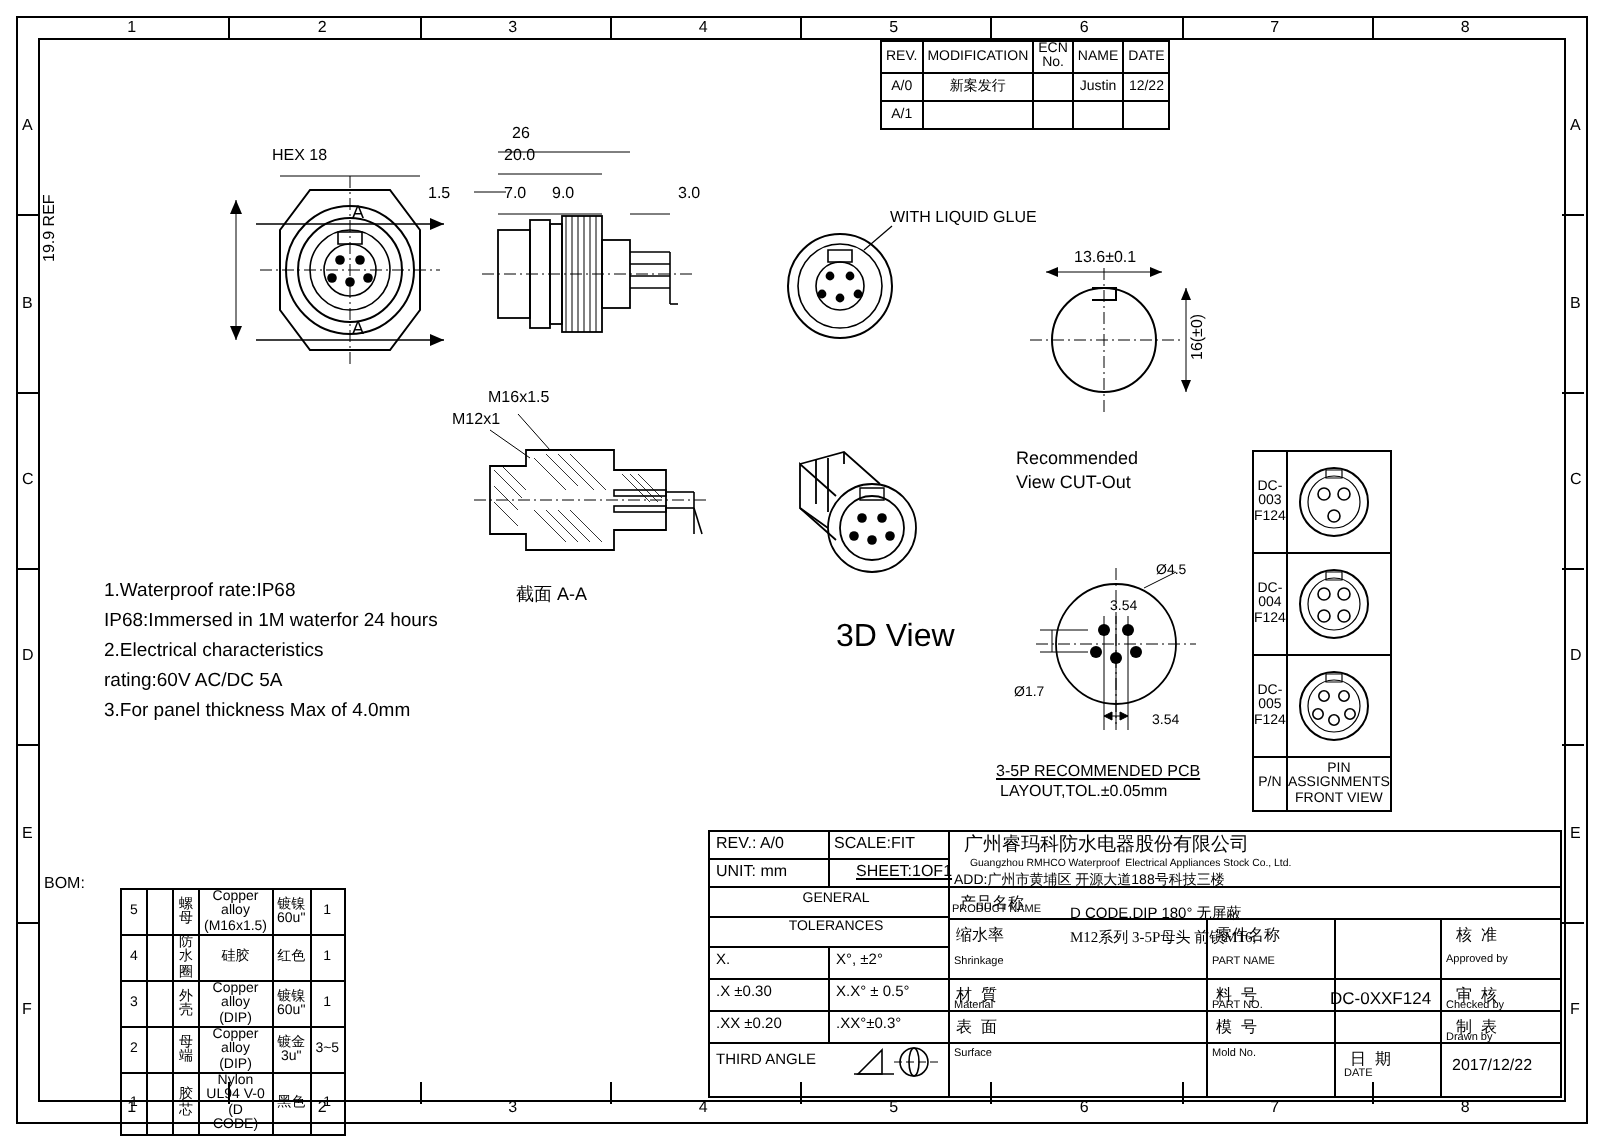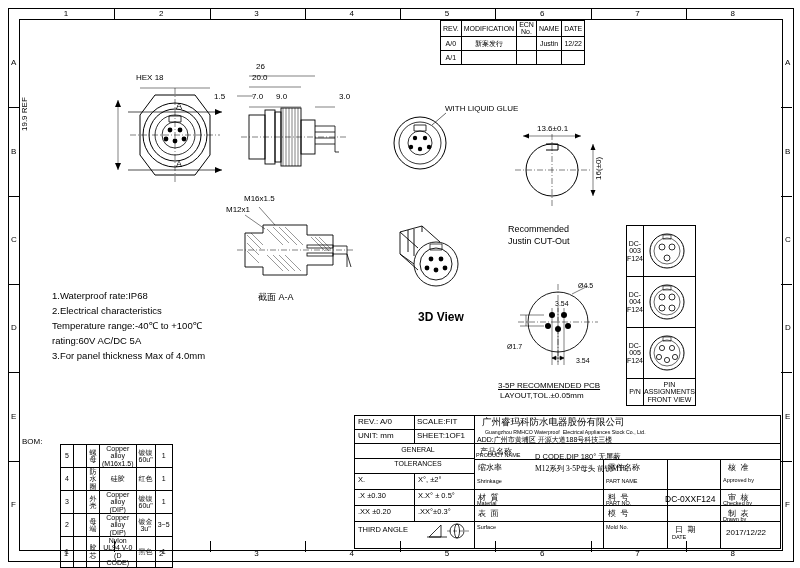--- a/index.html
+++ b/index.html
@@ -219,21 +219,21 @@
       <line x1="10" y1="48" x2="86" y2="48" stroke="#000" stroke-width="0.5" stroke-dasharray="6,2,1,2"></line>
       <line x1="47" y1="12" x2="47" y2="86" stroke="#000" stroke-width="0.5" stroke-dasharray="6,2,1,2"></line>
       <line x1="88" y1="22" x2="88" y2="74" stroke="#000" stroke-width="0.5"></line>
       <polygon points="88,22 85.5,28 90.5,28" fill="#000"></polygon>
       <polygon points="88,74 85.5,68 90.5,68" fill="#000"></polygon>
     </svg>
   </div>
   <div class="txt" style="left:537px;top:124px;font-size:8px;">13.6±0.1</div>
   <div class="txt" style="left:594px;top:180px;font-size:8px;transform:rotate(-90deg);transform-origin:left top;">16(±0)</div>
   <div class="txt" style="left:508px;top:224px;font-size:9px;">Recommended</div>
-  <div class="txt" style="left:508px;top:236px;font-size:9px;">Justin CUT-Out</div>
+  <div class="txt" style="left:508px;top:236px;font-size:9px;">View CUT-Out</div>
 
   <div class="abs" style="left:215px;top:205px;">
     <svg width="145" height="90" viewBox="0 0 145 90">
 
       <path d="M30,28 L30,62 L48,62 L48,70 L92,70 L92,60 L118,60 L118,30 L92,30 L92,20 L48,20 L48,28 Z" fill="none" stroke="#000" stroke-width="0.9"></path>
 
       <g stroke="#000" stroke-width="0.4">
         <line x1="32" y1="30" x2="46" y2="44"></line>
           <line x1="32" y1="38" x2="44" y2="50"></line>
         <line x1="32" y1="46" x2="44" y2="58"></line>
@@ -284,21 +284,21 @@
       <g fill="#000">
         <circle cx="53" cy="47" r="2.4"></circle>
         <circle cx="63" cy="47" r="2.4"></circle>
         <circle cx="49" cy="56" r="2.4"></circle>
         <circle cx="58" cy="58" r="2.4"></circle>
         <circle cx="67" cy="56" r="2.4"></circle>
       </g>
       <path d="M52,32 L64,32 L64,38 L52,38 Z" fill="none" stroke="#000" stroke-width="0.7"></path>
     </svg>
   </div>
-  <div class="txt" style="left:418px;top:310px;font-size:12px;font-weight:bold;">3D View</div>
+  <div class="txt" style="left:418px;top:310px;font-size:16px;">3D View</div>
 
   <div class="abs" style="left:500px;top:270px;">
     <svg width="120" height="105" viewBox="0 0 120 105">
       <circle cx="58" cy="52" r="30" fill="none" stroke="#000" stroke-width="0.9"></circle>
       <line x1="18" y1="52" x2="98" y2="52" stroke="#000" stroke-width="0.5" stroke-dasharray="6,2,1,2"></line>
       <line x1="58" y1="14" x2="58" y2="92" stroke="#000" stroke-width="0.5" stroke-dasharray="6,2,1,2"></line>
 
       <g fill="#000">
         <circle cx="52" cy="45" r="3"></circle>
         <circle cx="64" cy="45" r="3"></circle>
@@ -393,22 +393,22 @@
           <div>PIN ASSIGNMENTS</div>
           <div>FRONT VIEW</div>
         </td>
       </tr>
     </tbody>
       </table>
   </div>
 
   <div class="abs" style="left:52px;top:288px;font-size:9.5px;line-height:15px;">
     <div>1.Waterproof rate:IP68</div>
+    <div>   IP68:Immersed in 1M waterfor 24 hours</div>
     <div>2.Electrical characteristics</div>
-    <div>       Temperature range:-40℃ to +100℃</div>
     <div>           rating:60V AC/DC 5A</div>
     <div>3.For panel thickness Max of 4.0mm</div>
   </div>
 
   <div class="txt" style="left:22px;top:437px;font-size:8px;">BOM:</div>
   <div class="abs" style="left:60px;top:444px;">
     <table class="grid" style="left:0;top:0;">
       <tbody>
           <tr>
         <td style="width:26px;height:15px;text-align:center;">5</td>
@@ -480,21 +480,21 @@
   <div class="line" style="left:474px;top:489px;width:307px;height:1px;"></div>
   <div class="line" style="left:474px;top:505px;width:307px;height:1px;"></div>
   <div class="line" style="left:474px;top:521px;width:307px;height:1px;"></div>
   <div class="line" style="left:603px;top:459px;width:1px;height:90px;"></div>
   <div class="line" style="left:667px;top:459px;width:1px;height:90px;"></div>
   <div class="line" style="left:720px;top:459px;width:1px;height:90px;"></div>
 
   <div class="txt" style="left:358px;top:417px;font-size:8px;">REV.: A/0</div>
   <div class="txt" style="left:417px;top:417px;font-size:8px;">SCALE:FIT</div>
   <div class="txt" style="left:358px;top:431px;font-size:8px;">UNIT: mm</div>
-  <div class="txt" style="left:417px;top:431px;font-size:8px;">SHEET:1OF1</div>
+  <div class="txt" style="left:428px;top:431px;font-size:8px;text-decoration:underline;">SHEET:1OF1</div>
 
   <div class="txt" style="left:482px;top:416px;font-size:9.5px;">广州睿玛科防水电器股份有限公司</div>
   <div class="txt" style="left:485px;top:429px;font-size:5.2px;">Guangzhou RMHCO Waterproof  Electrical Appliances Stock Co., Ltd.</div>
   <div class="txt" style="left:477px;top:435px;font-size:7px;">ADD:广州市黄埔区 开源大道188号科技三楼</div>
 
   <div class="txt ctr" style="left:378px;top:446px;font-size:7px;width:80px;">GENERAL</div>
   <div class="txt ctr" style="left:378px;top:460px;font-size:7px;width:80px;">TOLERANCES</div>
   <div class="txt" style="left:358px;top:475px;font-size:7.5px;">X.</div>
   <div class="txt" style="left:418px;top:475px;font-size:7.5px;">X°, ±2°</div>
   <div class="txt" style="left:358px;top:491px;font-size:7.5px;">.X ±0.30</div>

